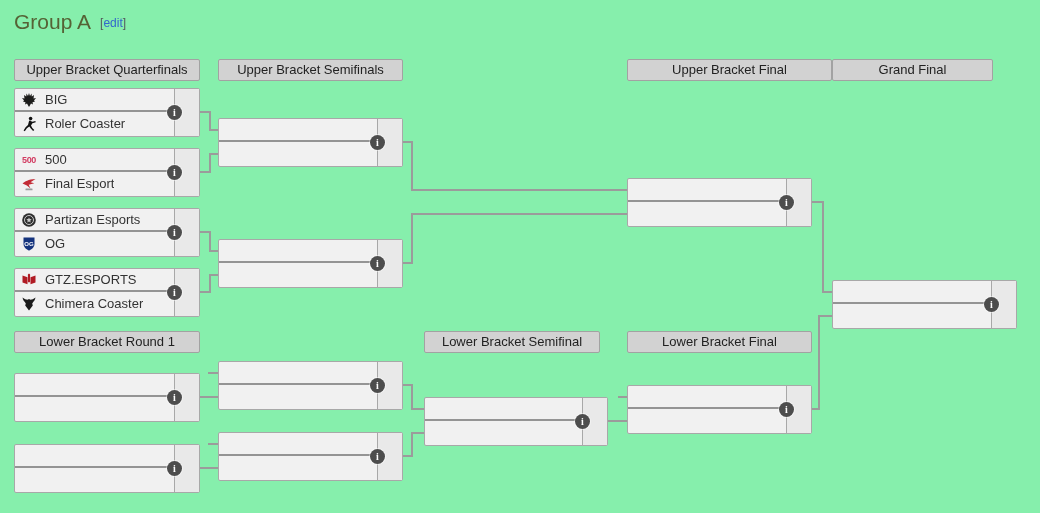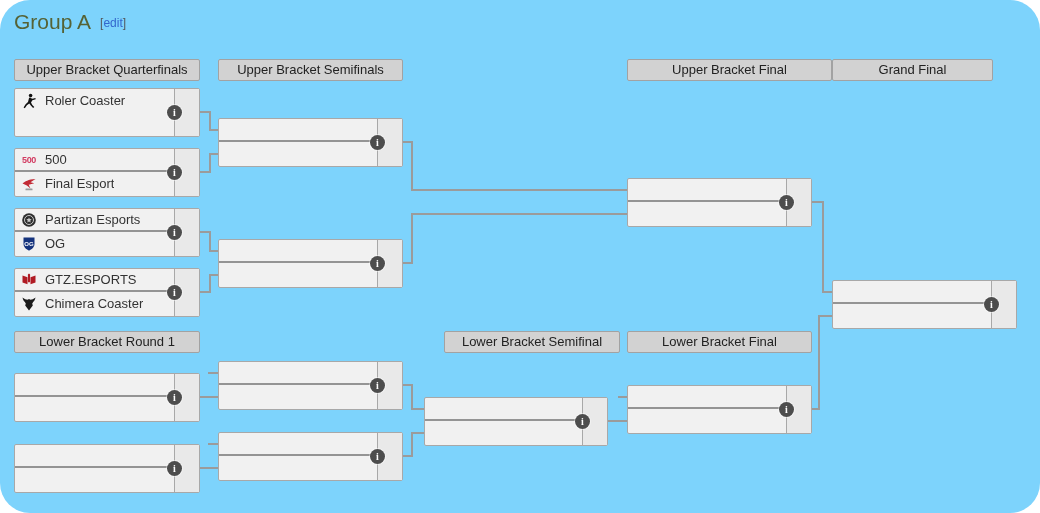--- a/index.html
+++ b/index.html
@@ -1,17 +1,17 @@
 <!DOCTYPE html>
 <html><head>
 <meta charset="utf-8">
 <style>
   html,body{margin:0;padding:0;background:#fff;}
-  .stage{position:relative;width:1040px;height:513px;background:#7dd3fc;
-         font-family:"Liberation Sans",sans-serif;overflow:hidden;border-radius:30px;}
+  .stage{position:relative;width:1040px;height:513px;background:#86efac;
+         font-family:"Liberation Sans",sans-serif;overflow:hidden;}
 
   .page-title{position:absolute;left:14px;top:10px;font-size:21px;font-weight:400;color:#556235;}
   .editsection{font-size:12px;margin-left:9px;vertical-align:2px;}
   .editsection .br{color:#54595d;}
   .editsection .lnk{color:#3366cc;cursor:pointer;}
 
   .hdr{position:absolute;height:22px;box-sizing:border-box;background:#d2d2d2;
        border:1px solid #a2a2a2;border-radius:2px;font-size:13px;line-height:20px;
        text-align:center;color:#222;}
 
@@ -43,27 +43,35 @@
 
   <div class="page-title">
     <span>Group A</span><span class="editsection"><span class="br">[</span><span class="lnk">edit</span><span class="br">]</span></span>
   </div>
 
   <div class="hdr" style="left:14px;top:59px;width:186px">Upper Bracket Quarterfinals</div>
   <div class="hdr" style="left:218px;top:59px;width:185px">Upper Bracket Semifinals</div>
   <div class="hdr" style="left:627px;top:59px;width:205px">Upper Bracket Final</div>
   <div class="hdr" style="left:832px;top:59px;width:161px">Grand Final</div>
   <div class="hdr" style="left:14px;top:331px;width:186px">Lower Bracket Round 1</div>
-  <div class="hdr" style="left:444px;top:331px;width:176px">Lower Bracket Semifinal</div>
+  <div class="hdr" style="left:424px;top:331px;width:176px">Lower Bracket Semifinal</div>
   <div class="hdr" style="left:627px;top:331px;width:185px">Lower Bracket Final</div>
 
   <div class="match" style="left:14px;top:88px;width:186px">
     <div class="score-col">
       <span class="sv t"></span>
       <span class="sv b"></span>
+    </div>
+    <div class="row top">
+      <span class="ticon">
+        <svg viewBox="0 0 16 16" width="16" height="16">
+            <path fill="#1d1d1b" d="M8 1l1 3 1.5-2.5.3 3L13 3l-.5 3.5L15 6l-2 2.5 1 1-2.5.8.5 2.2-2-1L8 15l-2-3.5-2 1 .5-2.2L2 9.5l1-1L1 6l2.5.5L3 3l2.2 1.5.3-3L7 4z"></path>
+          </svg>
+      </span>
+      <span class="tname">BIG</span>
     </div>
     <div class="row bot">
       <span class="ticon">
         <svg viewBox="0 0 16 16" width="16" height="16">
             <g fill="#121212">
               <circle cx="9.6" cy="2.6" r="1.8"></circle>
               <path d="M8.2 4.5l3.3 1.2 2.9-.7.3 1.2-3.3 1-1.4 2.2 1.3 2.5 2 2.2-1.2 1-2.3-2.5-1.5-2.2-2.4 1.9-2.1 3-1.2-.9 2-3.1 2.4-2.2.7-2.9z"></path>
             </g>
           </svg>
       </span>

